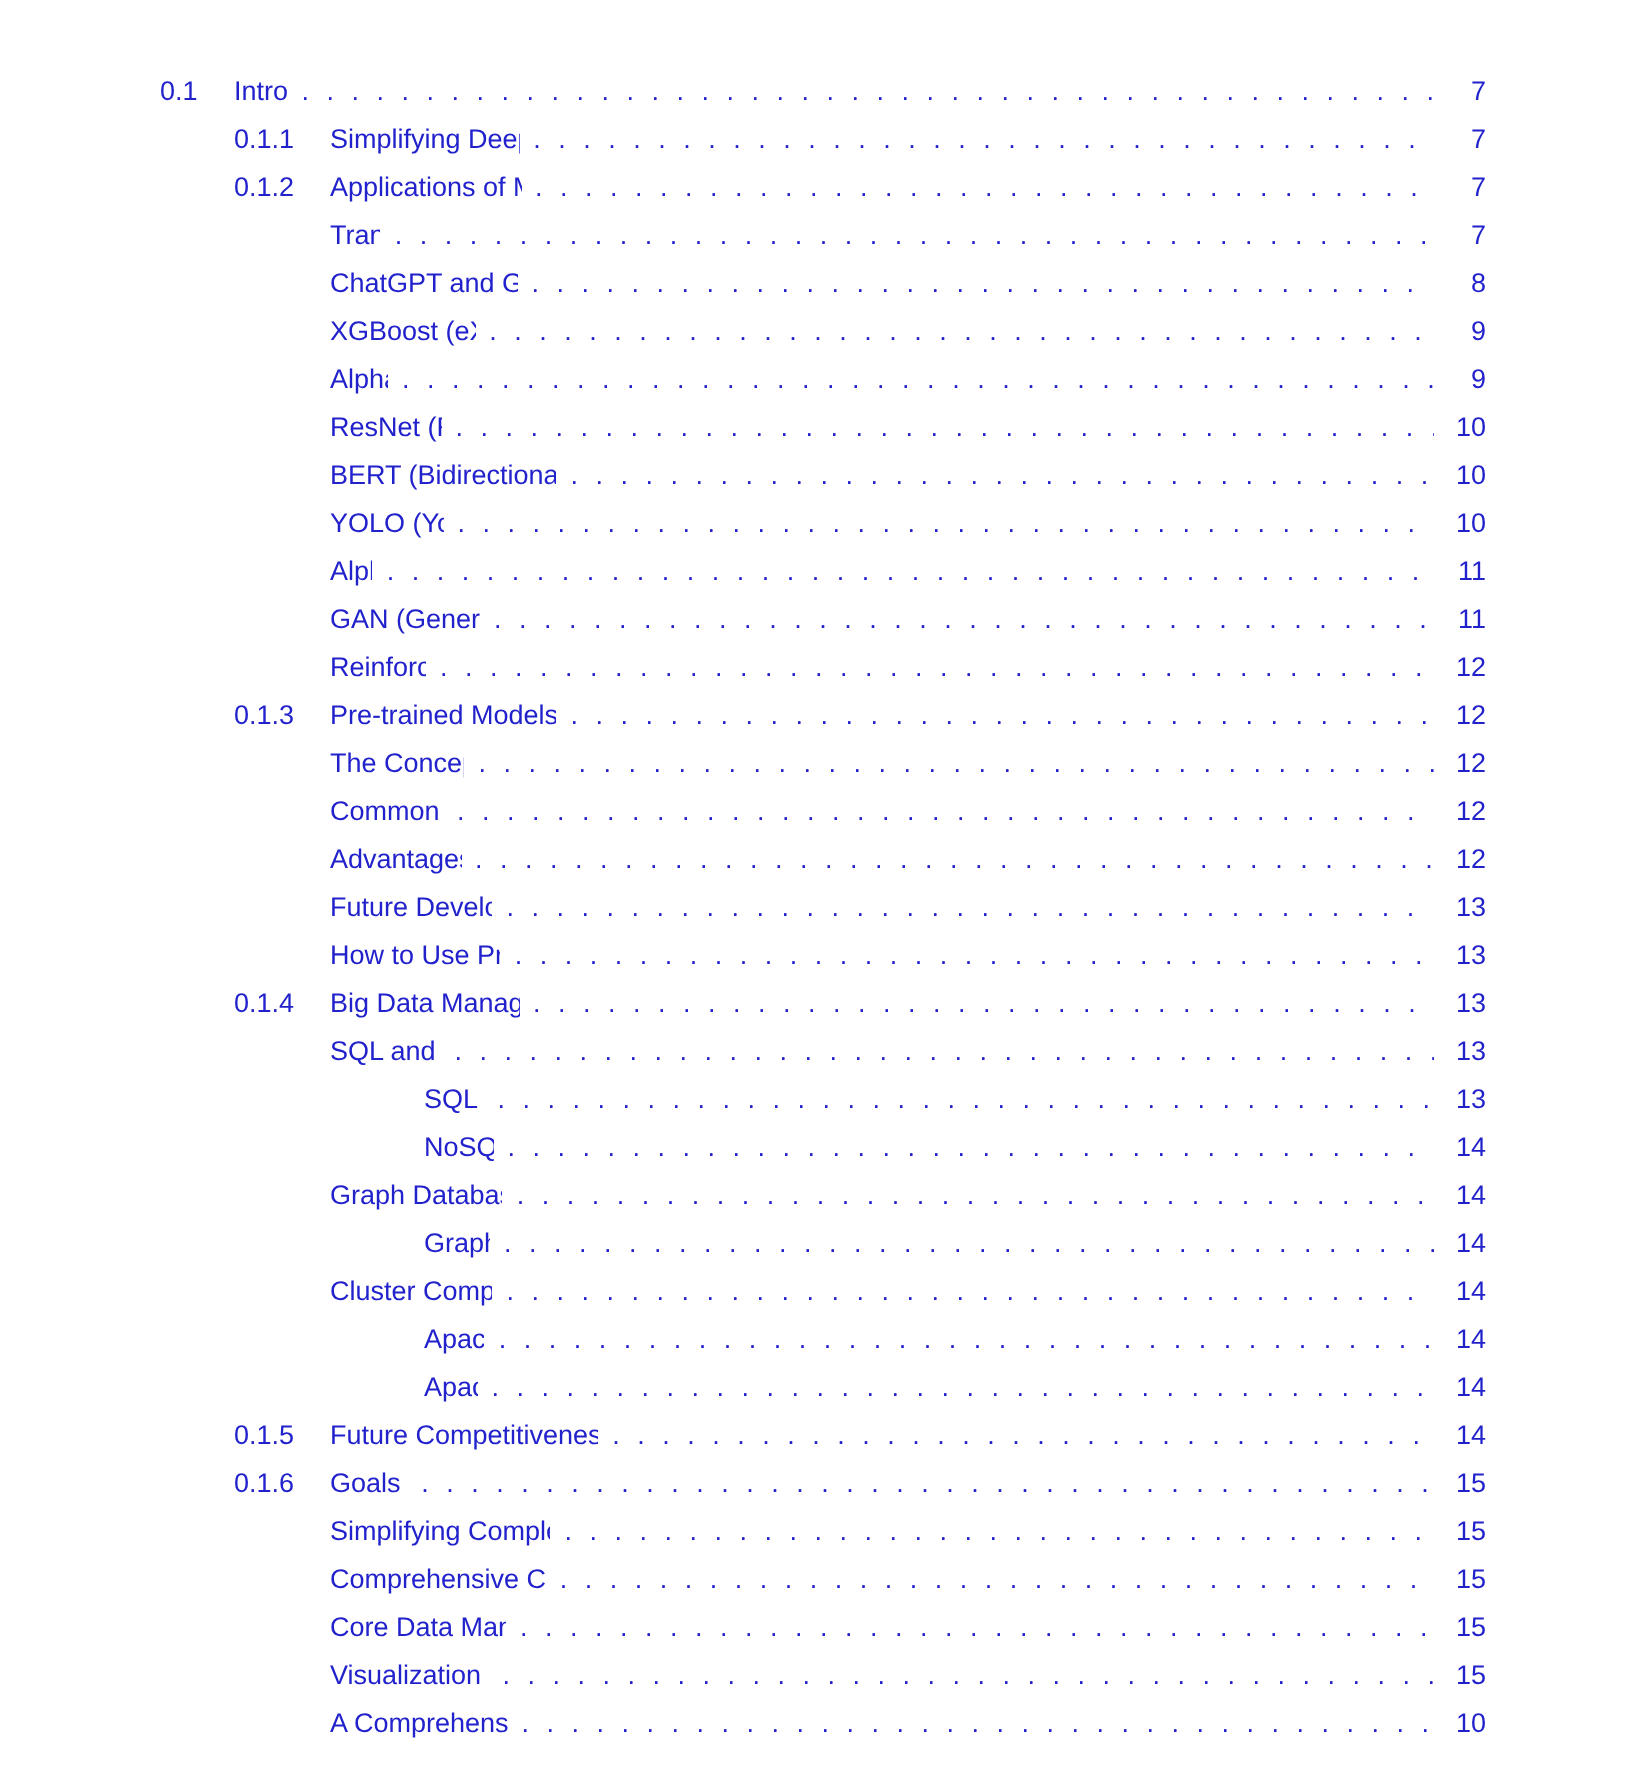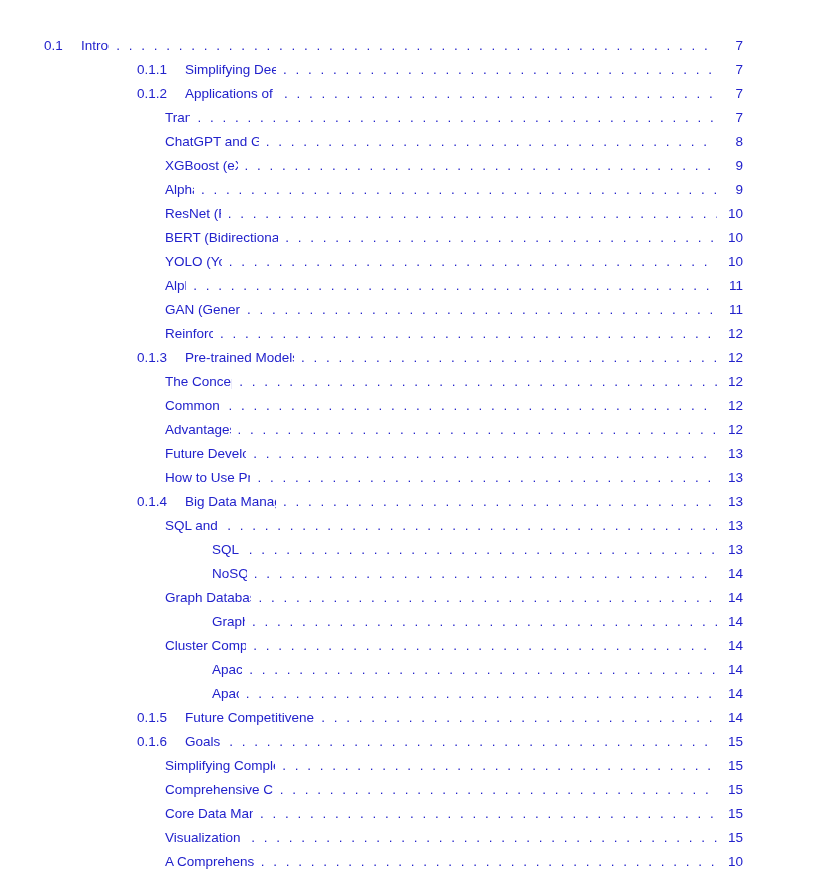--- a/index.html
+++ b/index.html
@@ -26,30 +26,30 @@
   .toc-row {
     display: flex;
     align-items: baseline;
     height: 24px;
     line-height: 24px;
     font-size: 13.5px;
     color: #2222cc;
     cursor: pointer;
     white-space: nowrap;
   }
-  .level-0 { padding-left: 44px; }
+  .level-0 { padding-left: 80px; }
   .level-1 { padding-left: 117px; }
   .level-2 { padding-left: 165px; }
   .level-3 { padding-left: 212px; }
   .num {
     flex: 0 0 auto;
     display: inline-block;
   }
   .level-0 .num { width: 37px; }
-  .level-1 .num { width: 48px; margin-left: 20px; }
+  .level-1 .num { width: 48px; }
   .title {
     flex: 0 1 auto;
     overflow: hidden;
     text-overflow: clip;
   }
   .leader {
     flex: 1 1 auto;
     min-width: 0;
     overflow: hidden;
     white-space: nowrap;

